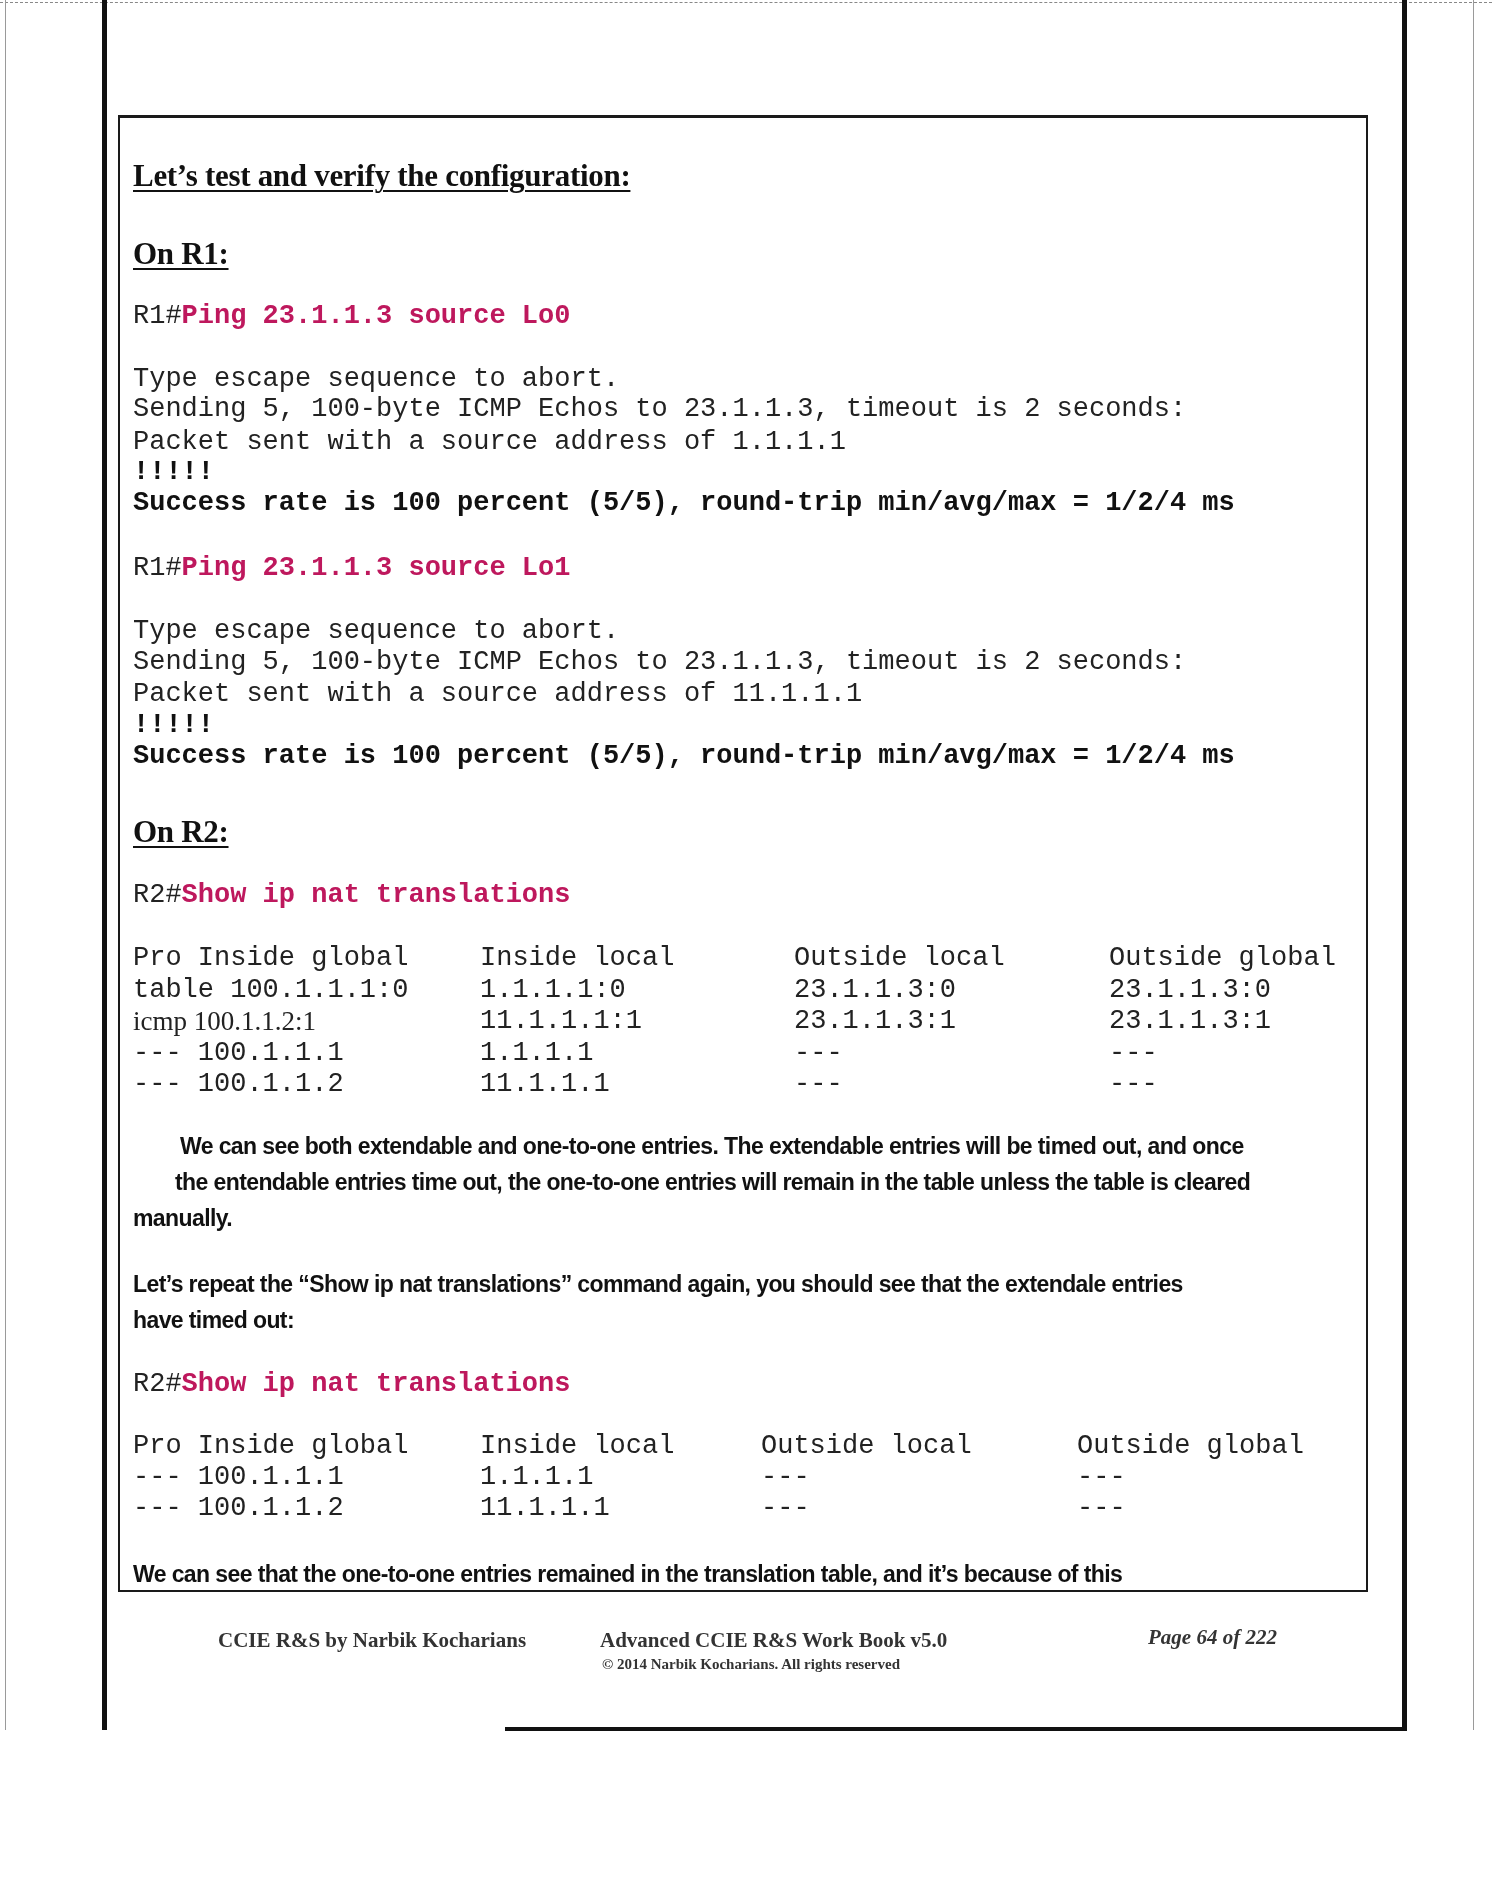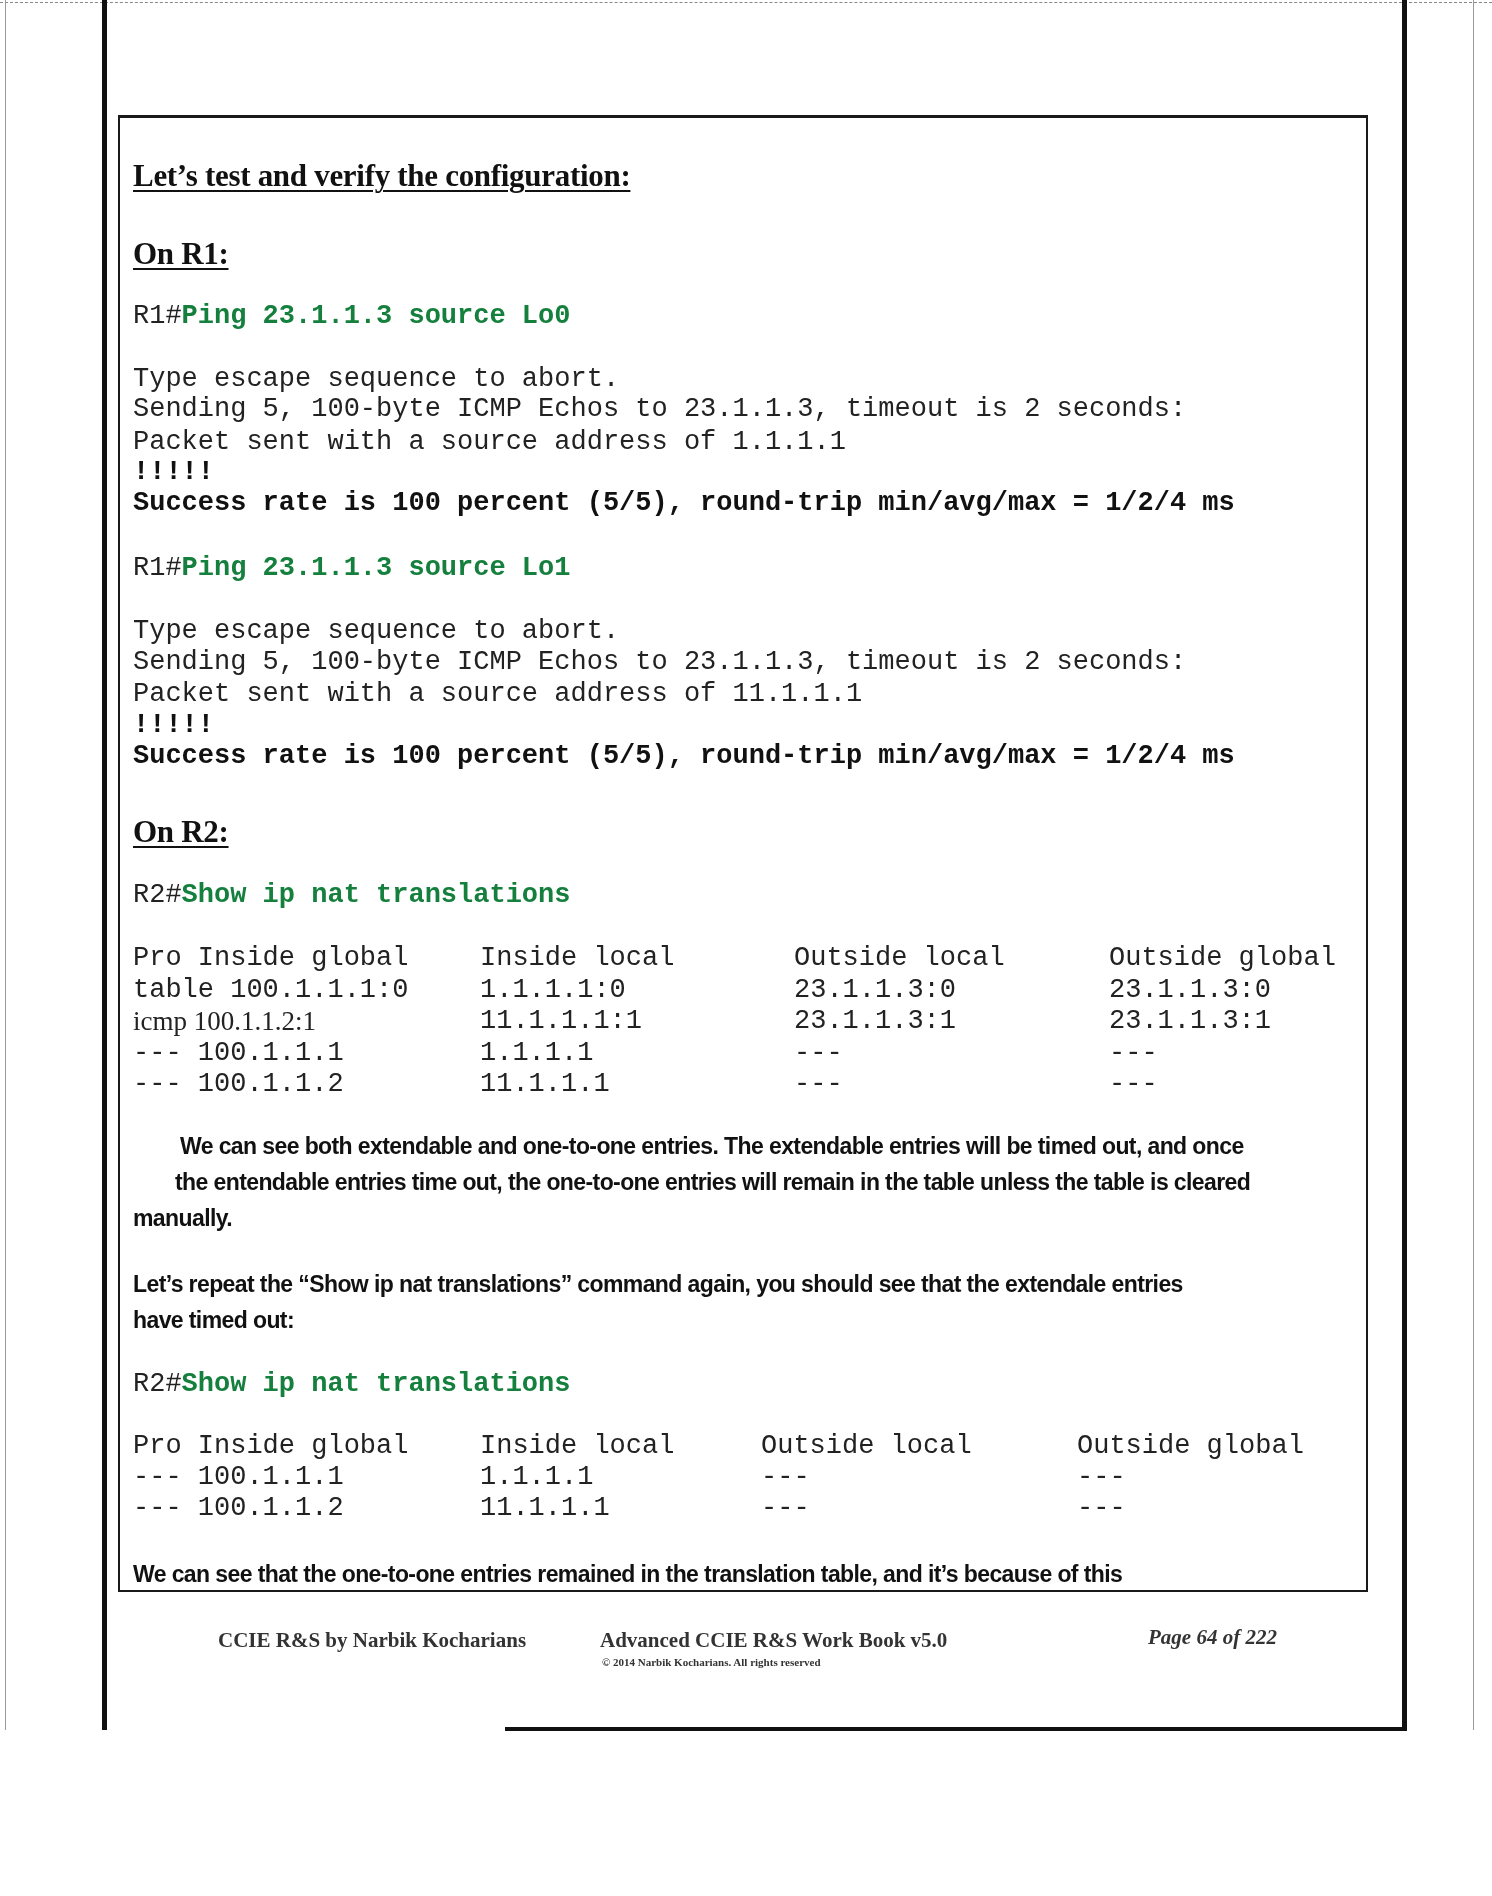--- a/index.html
+++ b/index.html
@@ -8,27 +8,27 @@
   
   .line { position:absolute; background:#111; }
   .faint { background:#9a9a9a; }
   .dashed-top { position:absolute; left:0; top:2px; width:1492px; height:0; border-top:1px dashed #888; }
   
   .box { position:absolute; left:118px; top:115px; width:1250px; height:1477px; border:2px solid #1a1a1a; border-top-width:3px; box-sizing:border-box; }
   
   .h-serif { font-family:"Liberation Serif","DejaVu Serif",serif; font-weight:bold; font-size:31px; text-decoration:underline; text-underline-offset:4px; text-decoration-thickness:2px; letter-spacing:-0.3px; }
   
   .mono { font-family:"Liberation Mono","DejaVu Sans Mono",monospace; font-size:27px; line-height:1; color:#222; }
-  .mono b { font-weight:bold; color:#15803d; }
+  .mono b { font-weight:bold; color:#be185d; }
   .bold-mono { font-weight:bold; color:#111; }
   
   .para { font-family:"Liberation Sans","DejaVu Sans",sans-serif; font-weight:bold; font-size:23px; letter-spacing:-0.6px; color:#111; }
   
   .foot { font-family:"Liberation Serif","DejaVu Serif",serif; font-weight:bold; font-size:21px; color:#333; }
-  .foot-small { font-family:"Liberation Serif","DejaVu Serif",serif; font-weight:bold; font-size:11px; color:#333; }
+  .foot-small { font-family:"Liberation Serif","DejaVu Serif",serif; font-weight:bold; font-size:15px; color:#333; }
   .foot-italic { font-style:italic; }
 </style>
 </head>
 <body>
 
 <div class="dashed-top"></div>
 <div class="line faint" style="left:5px;top:0;width:1px;height:1730px;"></div>
 <div class="line" style="left:102px;top:0;width:5px;height:1730px;"></div>
 <div class="line" style="left:1402px;top:0;width:5px;height:1731px;"></div>
 <div class="line" style="left:505px;top:1727px;width:902px;height:4px;"></div>

